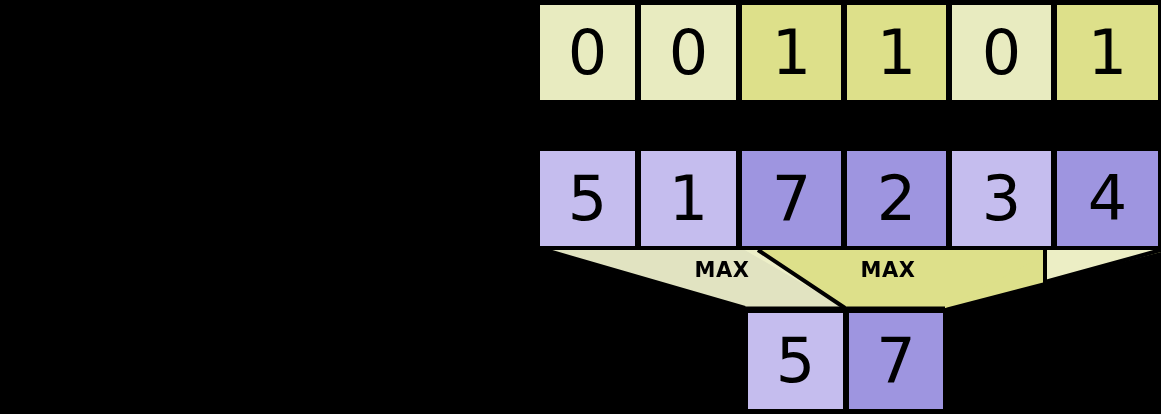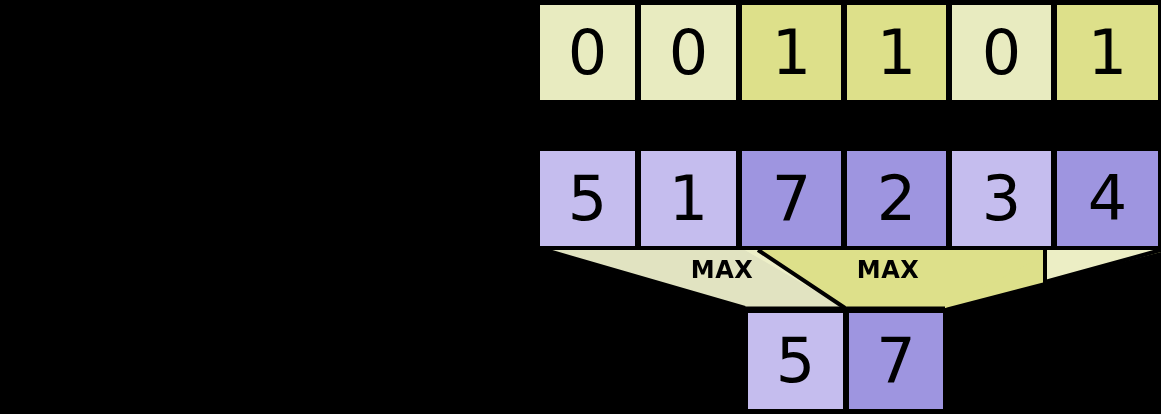--- a/index.html
+++ b/index.html
@@ -25,21 +25,21 @@
   }
   .funnel-layer{
     position:absolute;
     left:0;top:0;
     width:1161px;height:414px;
     pointer-events:none;
   }
   .maxlabel{
     position:absolute;
     color:#000;
-    font-size:24px;
+    font-size:21px;
     font-weight:bold;
     letter-spacing:0.5px;
     font-family:"DejaVu Sans","Liberation Sans",sans-serif;
     white-space:nowrap;
     transform:translate(-50%,-50%);
   }
 </style>
 </head>
 <body>
 

